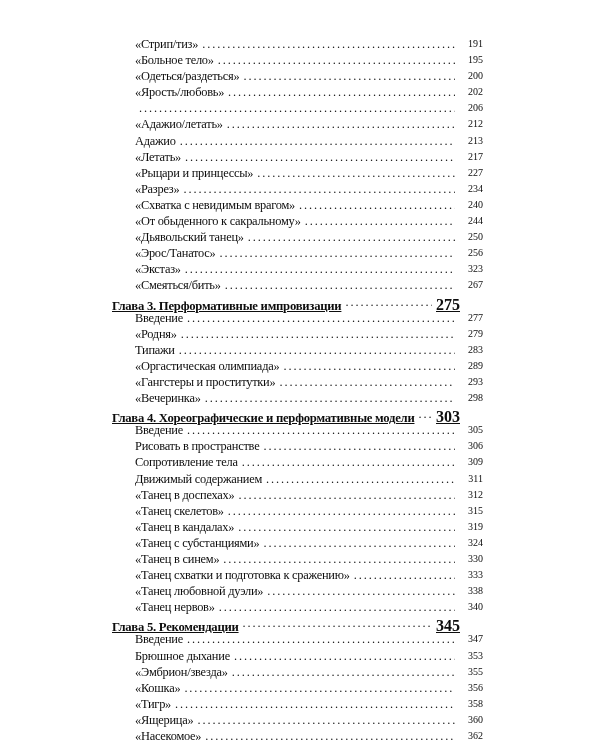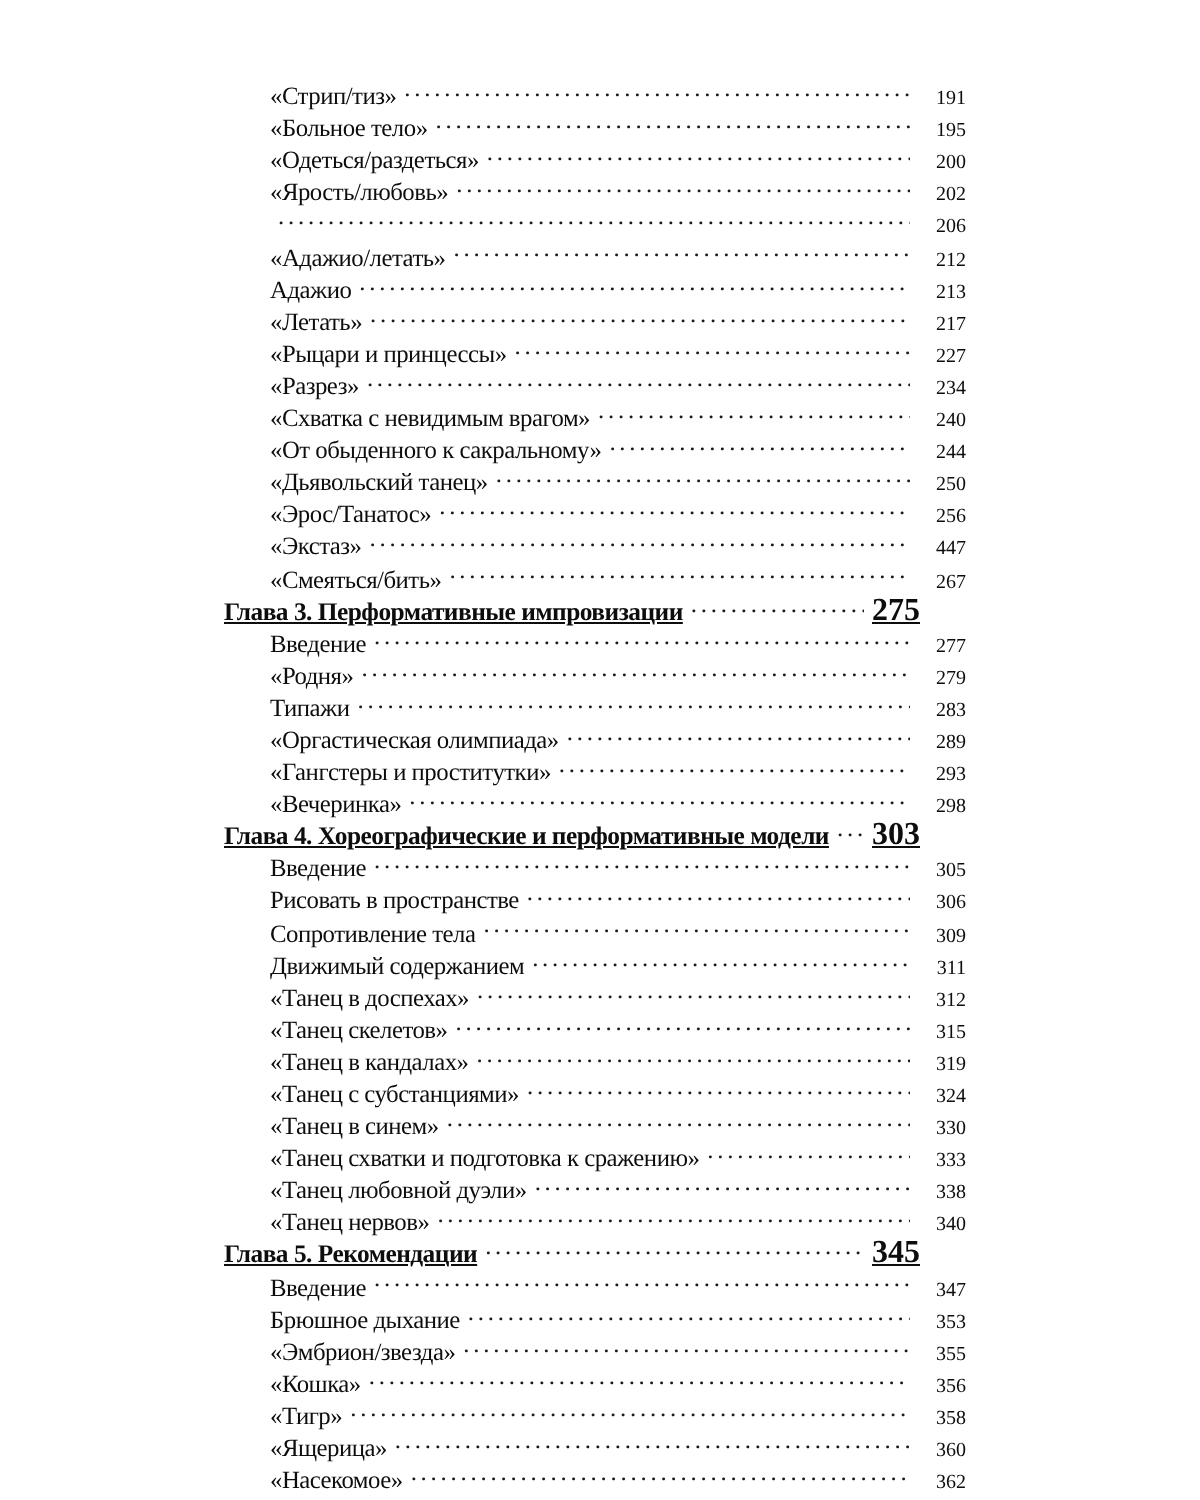--- a/index.html
+++ b/index.html
@@ -44,20 +44,21 @@
 
   .toc-entry.chapter {
     font-weight: bold;
     font-size: 12.7px;
     padding-left: 0;
     text-decoration: underline;
   }
 
   .toc-entry.sub {
     padding-left: 23px;
+    align-items: flex-end;
   }
 
   .entry-title {
     flex: 0 0 auto;
     letter-spacing: -0.02em;
   }
 
   .entry-leader {
     flex: 1 1 auto;
     min-width: 6px;
@@ -166,21 +167,21 @@
         <span class="entry-page">250</span>
       </div>
       <div class="toc-entry sub">
         <span class="entry-title">«Эрос/Танатос»</span>
         <span class="entry-leader"></span>
         <span class="entry-page">256</span>
       </div>
       <div class="toc-entry sub">
         <span class="entry-title">«Экстаз»</span>
         <span class="entry-leader"></span>
-        <span class="entry-page">447</span>
+        <span class="entry-page">323</span>
       </div>
       <div class="toc-entry sub">
         <span class="entry-title">«Смеяться/бить»</span>
         <span class="entry-leader"></span>
         <span class="entry-page">267</span>
       </div>
       <div class="toc-entry chapter">
         <span class="entry-title">Глава 3. Перформативные импровизации</span>
         <span class="entry-leader"></span>
         <span class="entry-page">275</span>

